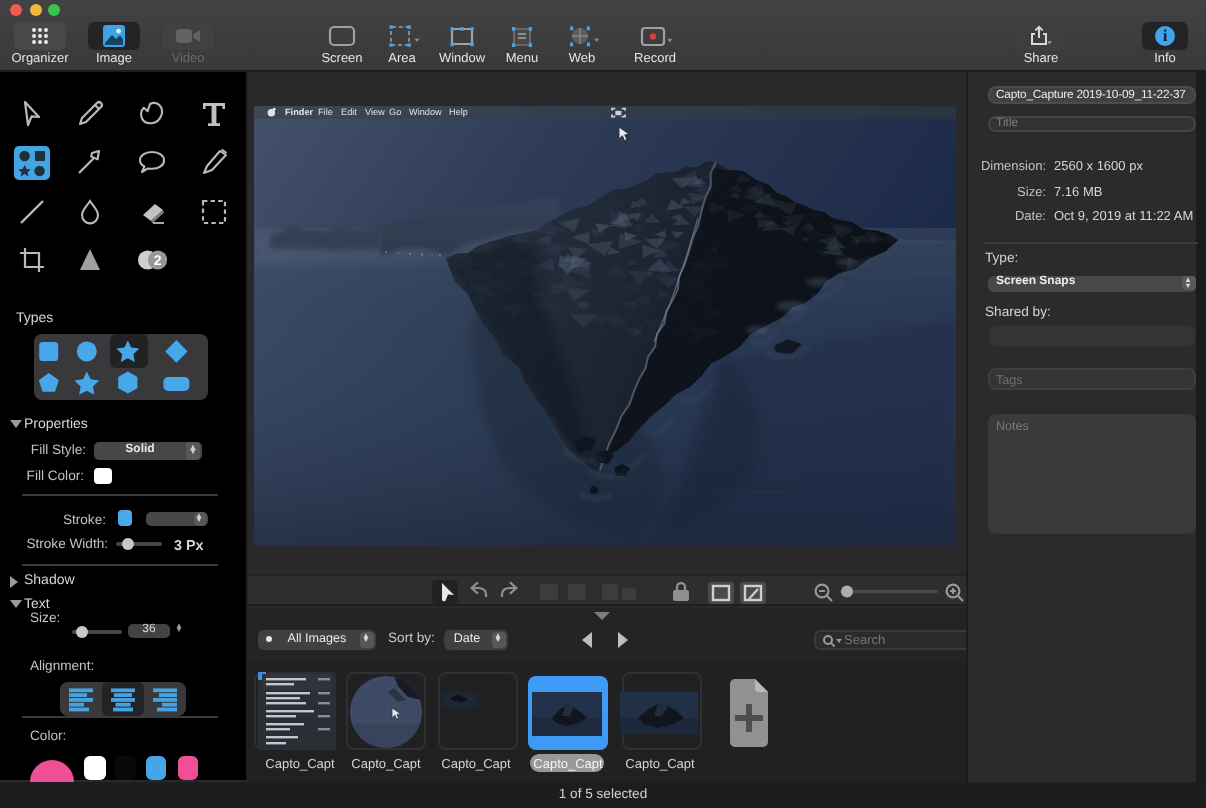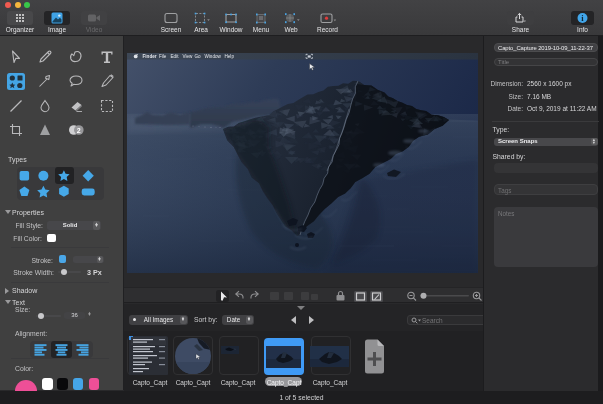--- a/index.html
+++ b/index.html
@@ -8,21 +8,21 @@
 .abs{position:absolute;}
 
 #topbar{position:absolute;left:0;top:0;width:603px;height:36px;background:linear-gradient(#424244,#39393b);border-bottom:1px solid #1e1e20;}
 .tl{position:absolute;top:2px;width:6px;height:6px;border-radius:50%;}
 .tbtn{position:absolute;top:11px;height:14px;border-radius:3px;background:#48484a;}
 .tbtn.sel{background:#242426;}
 .tbtn.plain{background:transparent;}
 .tlab{position:absolute;top:25.5px;font-size:6.5px;color:#e4e4e6;text-align:center;white-space:nowrap;}
 .tlab.dim{color:#69696b;}
 
-#sidebar{position:absolute;left:0;top:36px;width:124px;height:354px;background:#404040;border-right:1px solid #202022;}
+#sidebar{position:absolute;left:0;top:36px;width:124px;height:354px;background:#000000;border-right:1px solid #202022;}
 .ticon{position:absolute;width:22px;height:20px;display:flex;align-items:center;justify-content:center;}
 .slabel{position:absolute;font-size:7px;color:#d6d6d8;white-space:nowrap;}
 .rlabel{position:absolute;font-size:6.8px;color:#c2c2c4;text-align:right;white-space:nowrap;}
 .sep{position:absolute;left:11px;width:98px;height:1px;background:#3a3a3c;}
 .swatch{position:absolute;border-radius:2px;}
 .dropd{position:absolute;background:#47474a;border-radius:2.5px;color:#e8e8ea;font-size:6px;}
 .stepper{position:absolute;right:1px;top:0;bottom:0;width:7px;border-radius:2px;display:flex;flex-direction:column;align-items:center;justify-content:center;color:#cfcfd1;}
 .track{position:absolute;height:2px;border-radius:1px;background:#48484a;}
 .knob{position:absolute;width:6px;height:6px;border-radius:50%;background:#c9c9cb;}
 </style>

